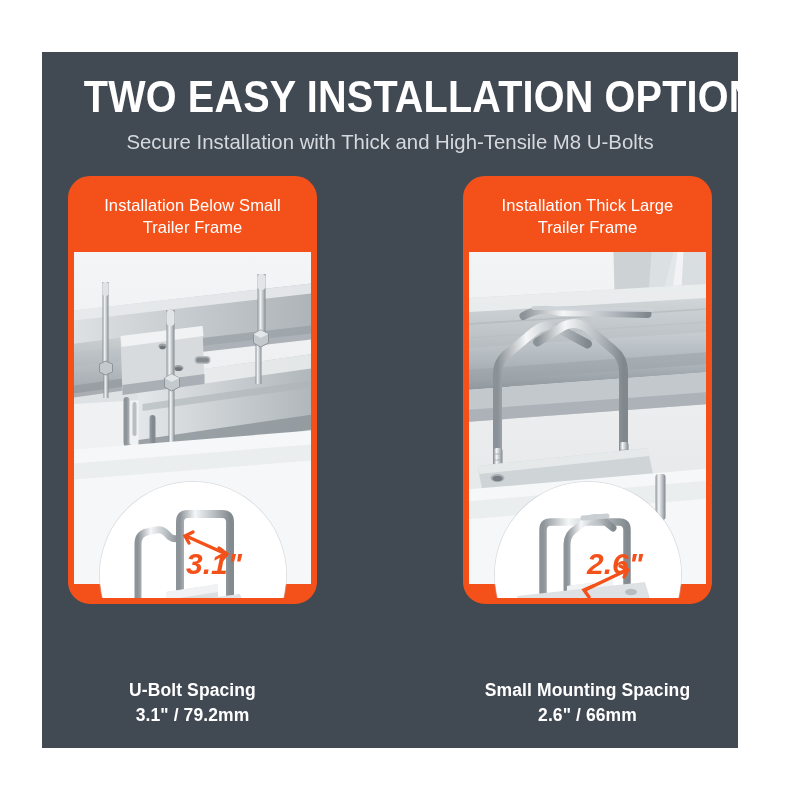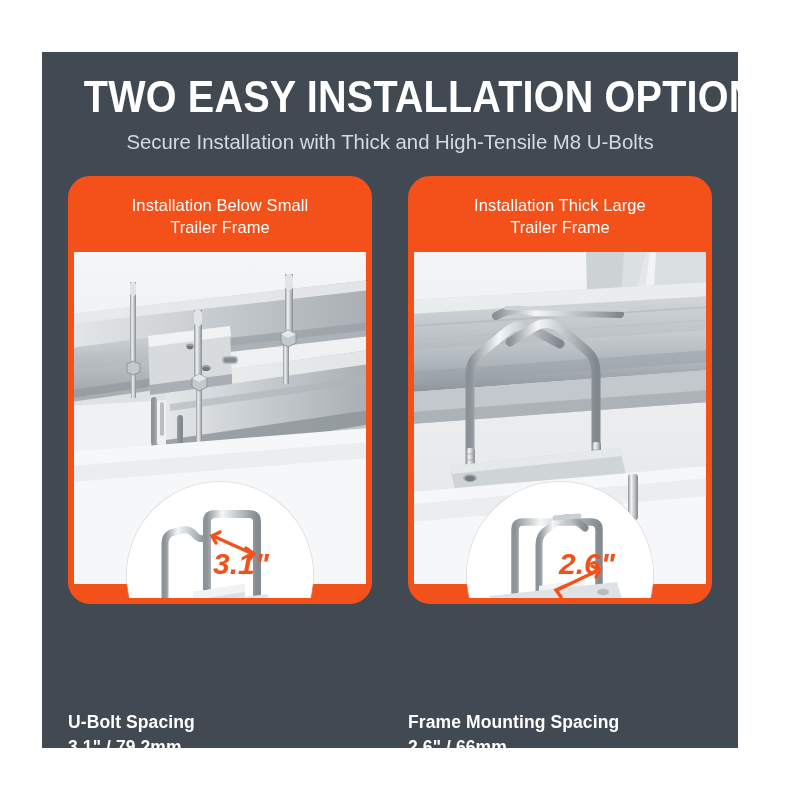--- a/index.html
+++ b/index.html
@@ -46,21 +46,21 @@
   }
 
   
   .cards {
     position:absolute;
     left:26px; top:124px;
     width:644px;
     display:flex;
     justify-content:space-between;
   }
-  .col { width:304px; position:relative; }
+  .col { width:249px; position:relative; }
 
   .card {
     position:relative;
     border:6px solid #F4511A;
     border-radius:22px;
     background:#F4511A;
     overflow:hidden;
     height:428px;
   }
   .card-head {
@@ -92,22 +92,22 @@
     border-radius:50%;
     background:#ffffff;
     overflow:hidden;
     z-index:5;
     box-shadow:0 0 0 1px rgba(200,204,208,.55);
   }
   .badge-svg { position:absolute; inset:0; width:100%; height:100%; }
 
   
   .caption {
-    margin-top:106px;
-    text-align:left;
+    margin-top:74px;
+    text-align:center;
     color:#ffffff;
     font-size:17.5px;
     font-weight:bold;
     line-height:1.45;
     letter-spacing:0.1px;
   }
   .caption .l2 { display:block; }
 </style>
 </head>
 <body>
@@ -396,19 +396,19 @@
               <line x1="90" y1="108" x2="132" y2="88"></line>
               <polyline points="98,104 89,108 94,115"></polyline>
               <polyline points="125,84 133,88 129,95"></polyline>
             </g>
             <text x="92" y="92" font-family="Liberation Sans, sans-serif" font-size="30" font-weight="bold" font-style="italic" fill="#F4511A">2.6"</text>
           </svg>
         </div>
       </div>
 
       <div class="caption">
-        <span class="l1">Frame Mounting Spacing</span>
+        <span class="l1">Small Mounting Spacing</span>
         <span class="l2">2.6" / 66mm</span>
       </div>
     </div>
 
   </div>
 </div>
 
 </body></html>

